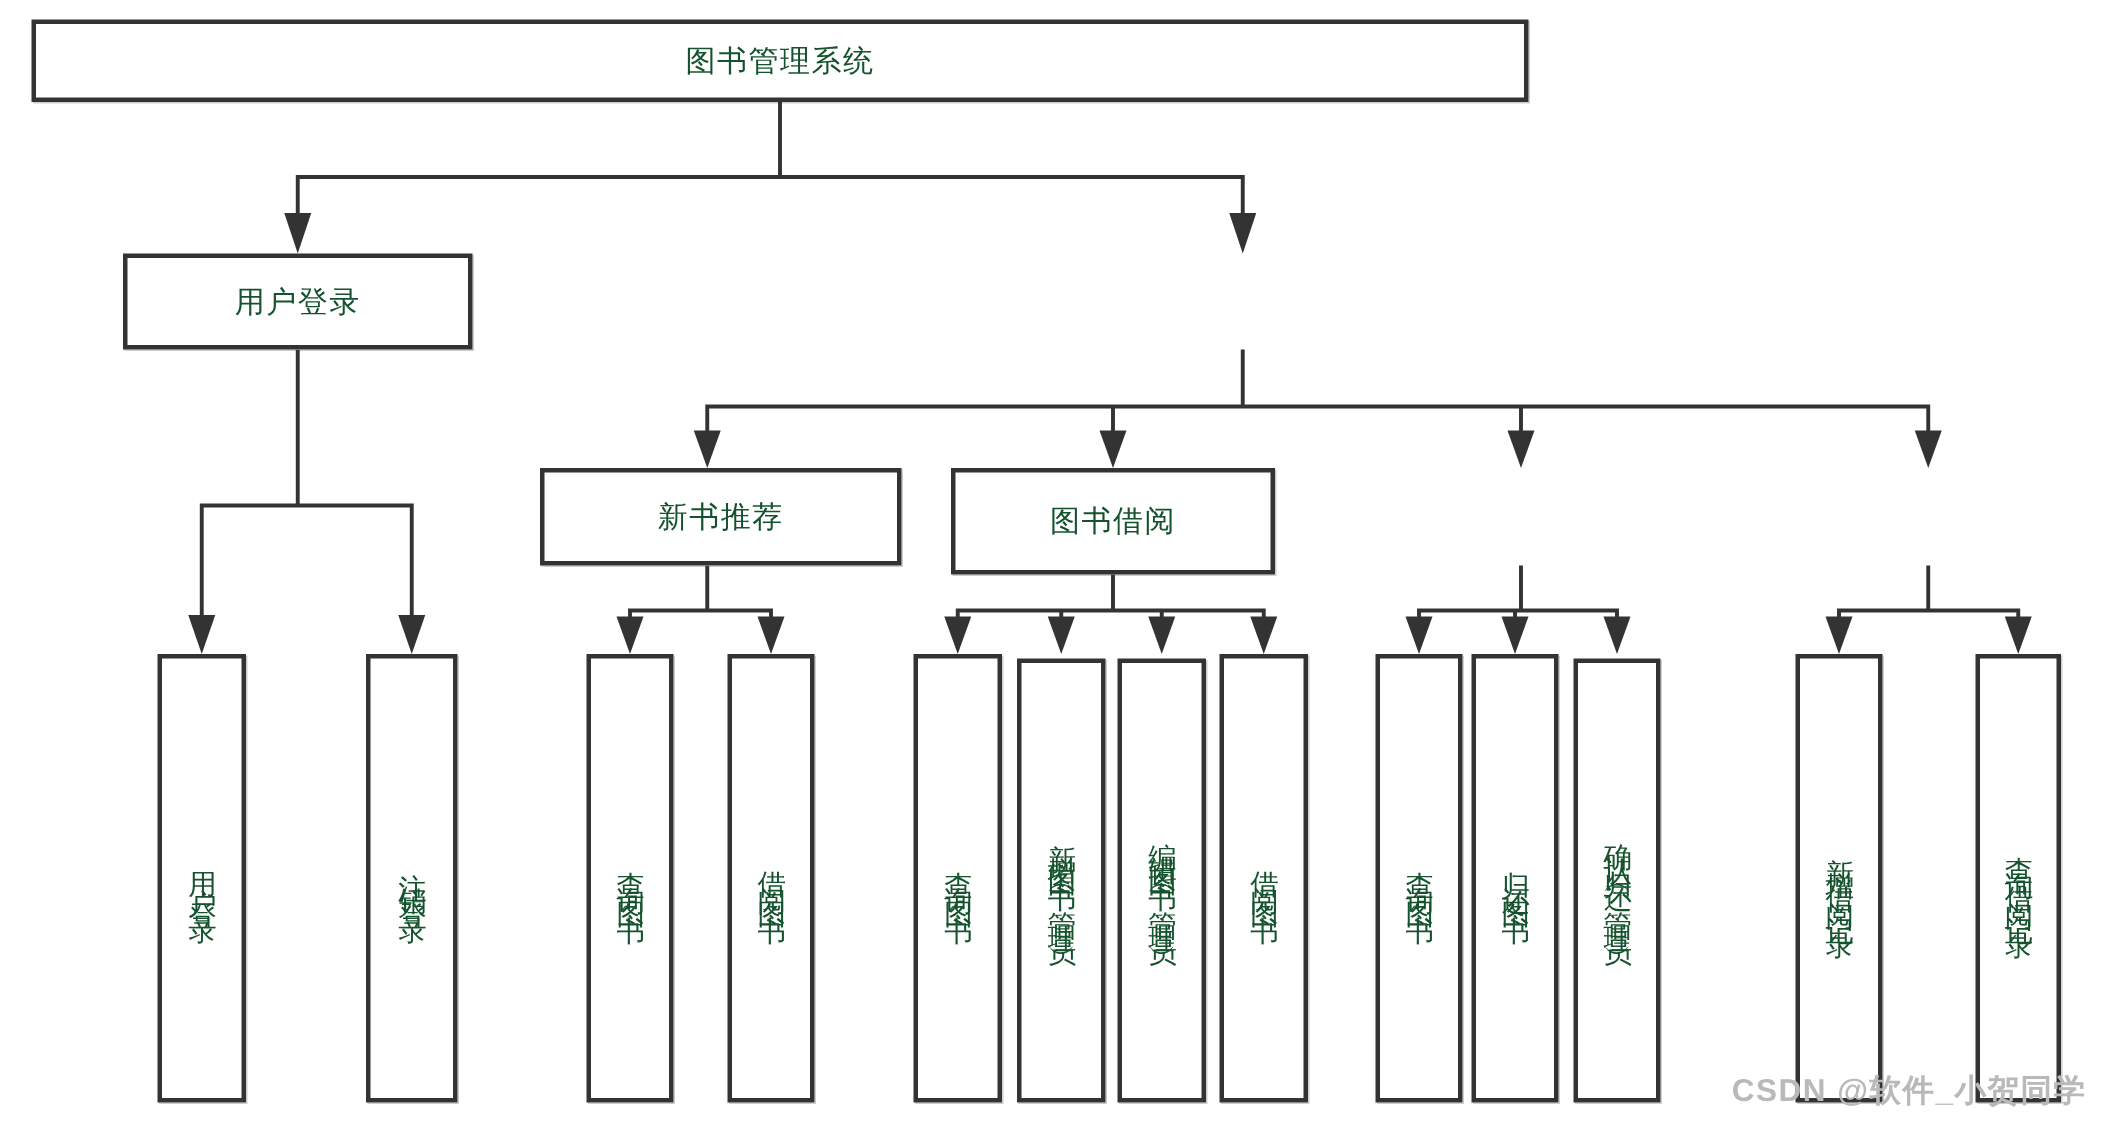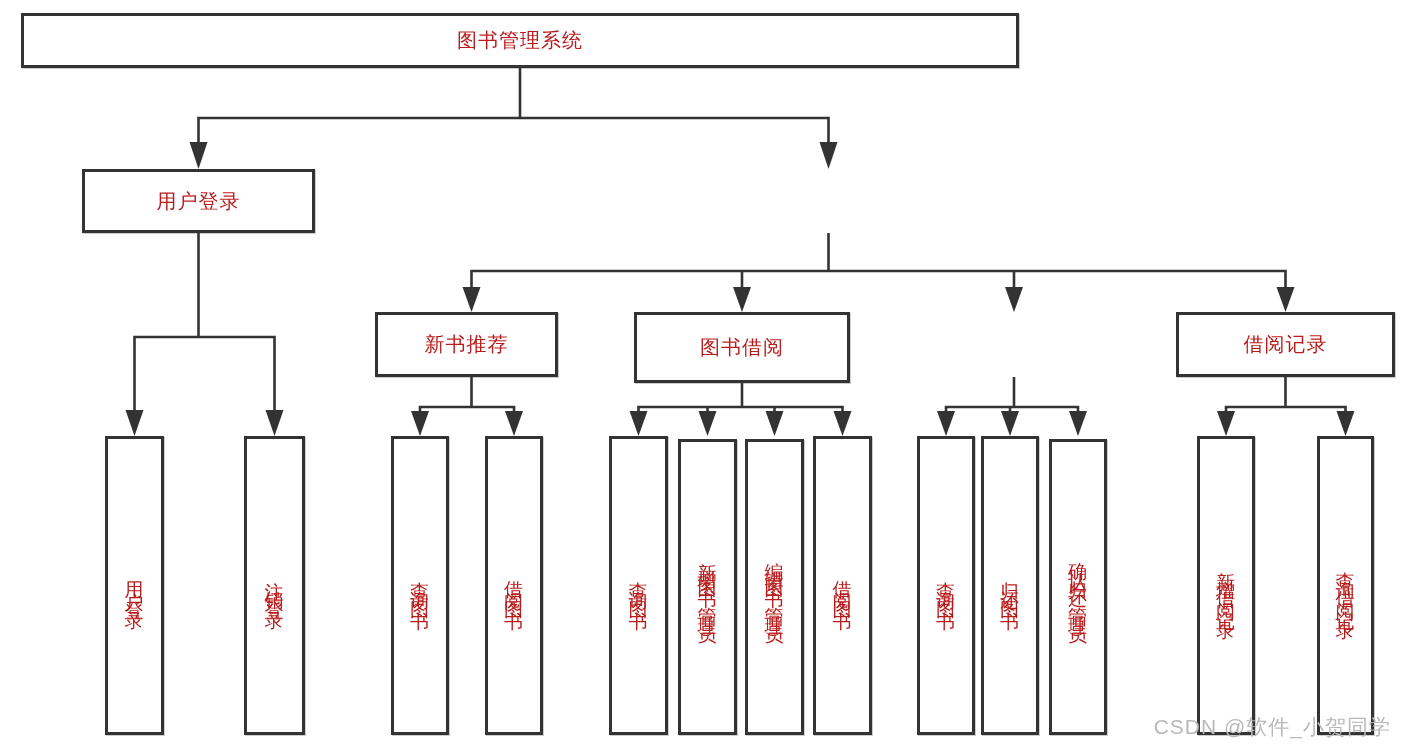--- a/index.html
+++ b/index.html
@@ -25,21 +25,21 @@
     position: absolute;
     box-sizing: border-box;
     background: #ffffff;
     border: 3px solid #333333;
     display: flex;
     align-items: center;
     justify-content: center;
     box-shadow: 1px 1px 0 rgba(60,60,60,0.25);
   }
   .box .lbl {
-    color: #b91c1c;
+    color: #14532d;
     font-size: 20px;
     letter-spacing: 1px;
     white-space: nowrap;
   }
   .leaf .lbl {
     writing-mode: vertical-rl;
     text-orientation: mixed;
     font-size: 19px;
     letter-spacing: 10px;
     line-height: 1;
@@ -49,20 +49,21 @@
     letter-spacing: 9px;
   }
   .watermark {
     position: absolute;
     right: 14px;
     bottom: 6px;
     color: #b9b9b9;
     font-size: 21px;
     letter-spacing: 1px;
     white-space: nowrap;
+    font-weight: bold;
   }
 </style>
 </head>
 <body>
 
 <div class="canvas">
 
   <svg class="connectors" width="1405" height="747" viewBox="0 0 1405 747">
     <g stroke="#333333" stroke-width="2.6" fill="none">
 
@@ -111,28 +112,25 @@
   </svg>
 
   <div class="box" style="left:21px;top:13px;width:998px;height:55px">
     <span class="lbl">图书管理系统</span>
   </div>
 
   <div class="box" style="left:82px;top:169px;width:233px;height:64px">
     <span class="lbl">用户登录</span>
   </div>
 
-  <div class="box" style="left:375px;top:312px;width:183px;height:65px">
+  <div class="box" style="left:360px;top:312px;width:241px;height:65px">
     <span class="lbl">新书推荐</span>
   </div>
   <div class="box" style="left:634px;top:312px;width:216px;height:71px">
     <span class="lbl">图书借阅</span>
-  </div>
-  <div class="box" style="left:1176px;top:312px;width:219px;height:65px">
-    <span class="lbl">借阅记录</span>
   </div>
 
   <div class="box leaf" style="left:105px;top:436px;width:59px;height:299px">
     <span class="lbl">用户登录</span>
   </div>
   <div class="box leaf" style="left:244px;top:436px;width:61px;height:299px">
     <span class="lbl">注销登录</span>
   </div>
 
   <div class="box leaf" style="left:391px;top:436px;width:58px;height:299px">

